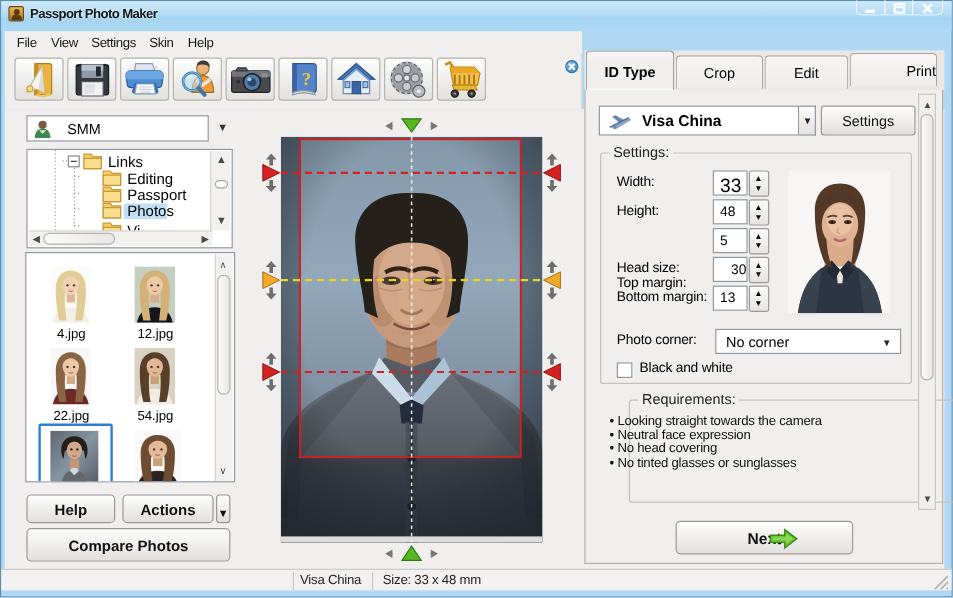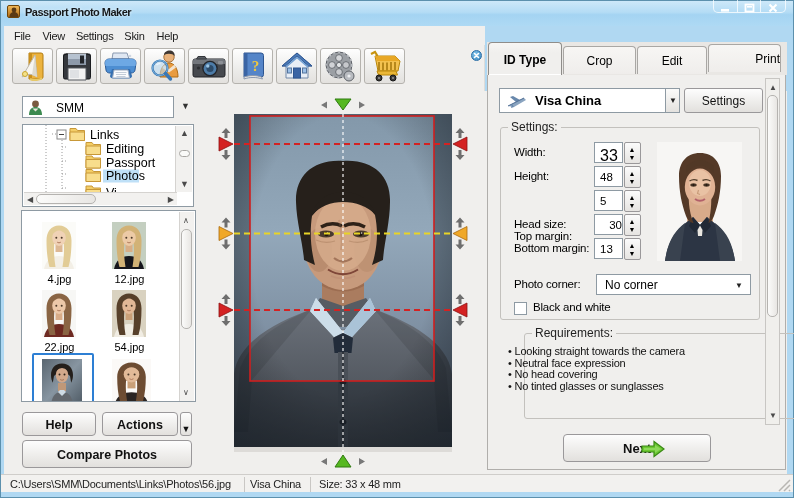--- a/index.html
+++ b/index.html
@@ -516,21 +516,20 @@
   <path d="M4 9 h11 V6 L21 10 L15 14 V11 H4 Z" fill="#9ade6a" opacity=".7"></path>
  </svg>
 </div>
 
 <div class="abs" style="left:765px; top:78px; width:15px; height:347px; background:#f0efec; border:1px solid #c8c6c3;">
  <div class="arr abs" style="left:3px; top:4px; font-size:8px;">▲</div>
  <div class="arr abs" style="left:3px; bottom:4px; font-size:8px;">▼</div>
  <div class="sbthumb abs" style="left:1px; top:16px; width:11px; height:222px; border-radius:5px;"></div>
 </div>
 <div id="statusbar">
- <div class="abs" style="left:9px; top:3px;">C:\Users\SMM\Documents\Links\Photos\56.jpg</div>
  <div class="sep" style="left:243px;"></div>
  <div class="abs" style="left:249px; top:3px;">Visa China</div>
  <div class="sep" style="left:309px;"></div>
  <div class="abs" style="left:318px; top:3px;">Size: 33 x 48 mm</div>
  <svg class="abs" style="right:2px; top:4px;" width="13" height="13">
       <path d="M12 1 L1 12 M12 6 L6 12 M12 11 L11 12" stroke="#b8b6b2" stroke-width="1.5"></path>
     </svg>
 </div>
 
 </body></html>

